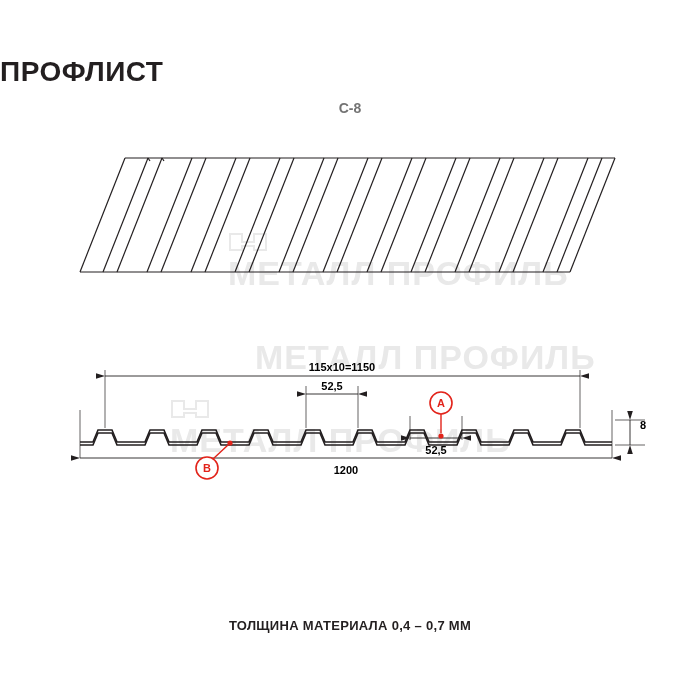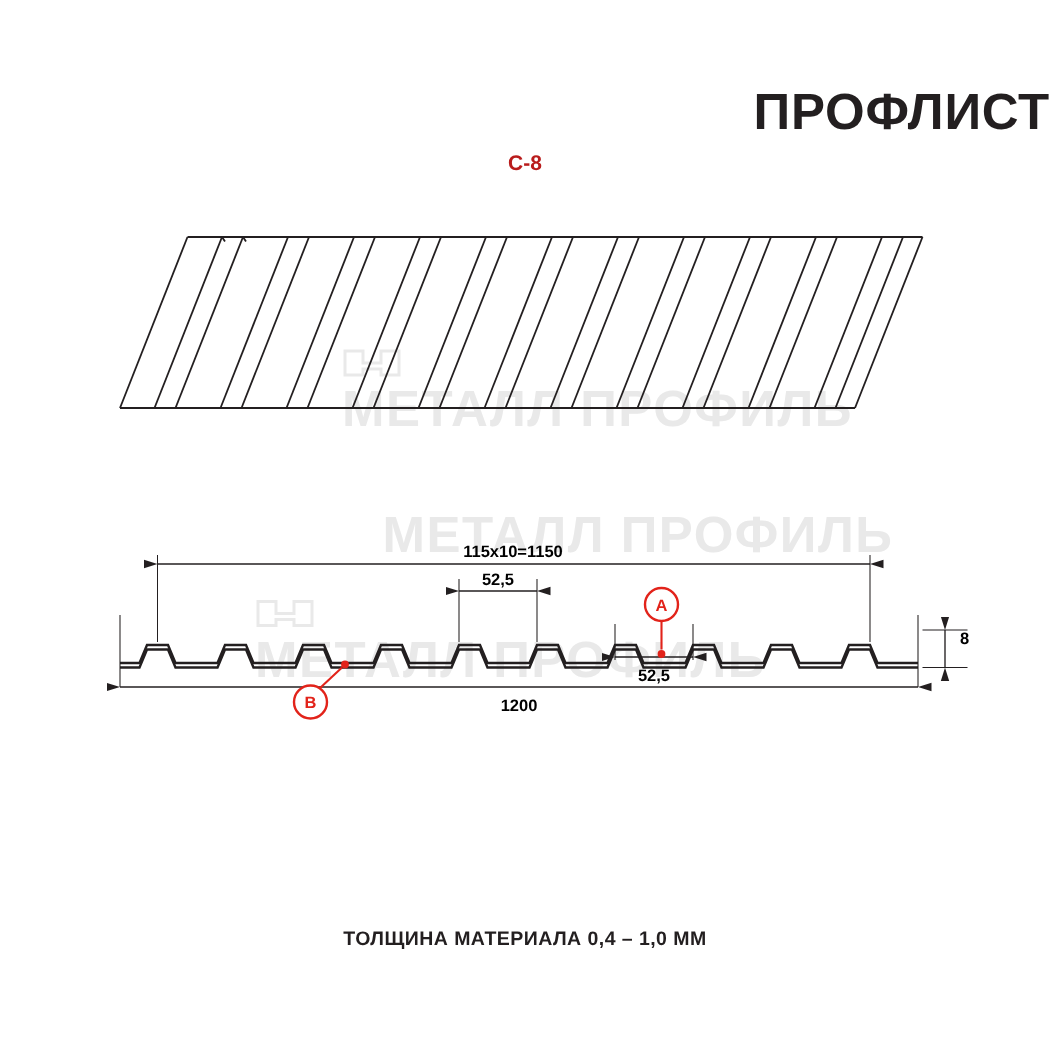--- a/index.html
+++ b/index.html
@@ -18,35 +18,35 @@
   .page {
     position: relative;
     width: 700px;
     height: 700px;
   }
   .title {
     position: absolute;
     top: 56px;
     left: 0;
     width: 700px;
-    text-align: right;
-    font-size: 34px;
+    text-align: left;
+    font-size: 28px;
     font-weight: bold;
     letter-spacing: 0.5px;
     color: #231f20;
   }
   .subtitle {
     position: absolute;
     top: 100px;
     left: 0;
     width: 700px;
     text-align: center;
     font-size: 14px;
     font-weight: bold;
-    color: #b91c1c;
+    color: #737373;
   }
   .iso-wrap {
     position: absolute;
     top: 140px;
     left: 70px;
     width: 560px;
     height: 165px;
   }
   .section-wrap {
     position: absolute;
@@ -232,15 +232,15 @@
 
       <g>
         <circle cx="147" cy="118" r="11" fill="#ffffff" stroke="#e2231a" stroke-width="1.6"></circle>
         <text x="147" y="122" text-anchor="middle" font-size="11" fill="#e2231a">B</text>
         <path d="M153 109 L168 95" stroke="#e2231a" stroke-width="1.4" fill="none"></path>
         <circle cx="170" cy="93" r="2.6" fill="#e2231a"></circle>
       </g>
     </svg>
   </div>
 
-  <div class="footer">ТОЛЩИНА МАТЕРИАЛА 0,4 – 1,0 ММ</div>
+  <div class="footer">ТОЛЩИНА МАТЕРИАЛА 0,4 – 0,7 ММ</div>
 
 </div>
 
 </body></html>

